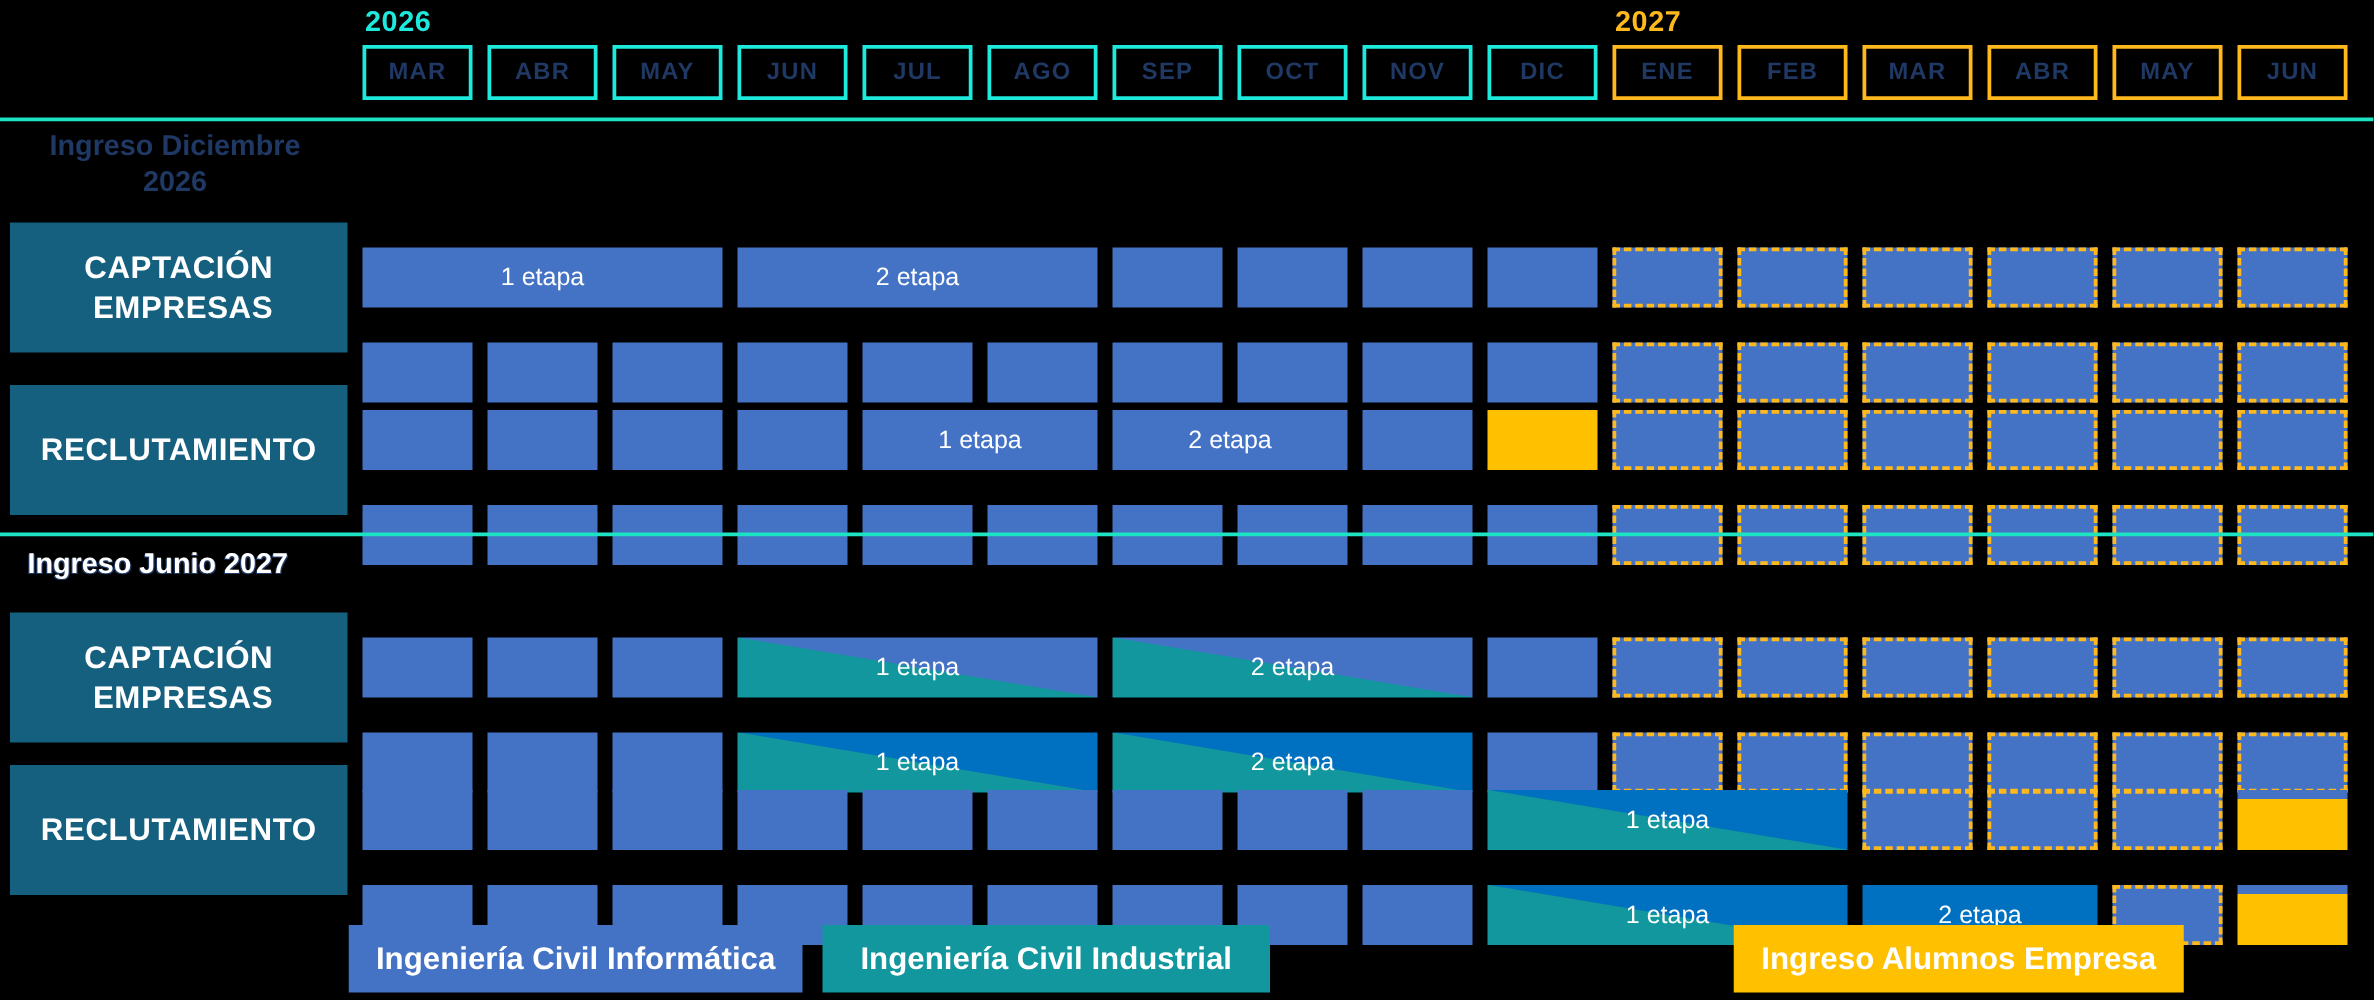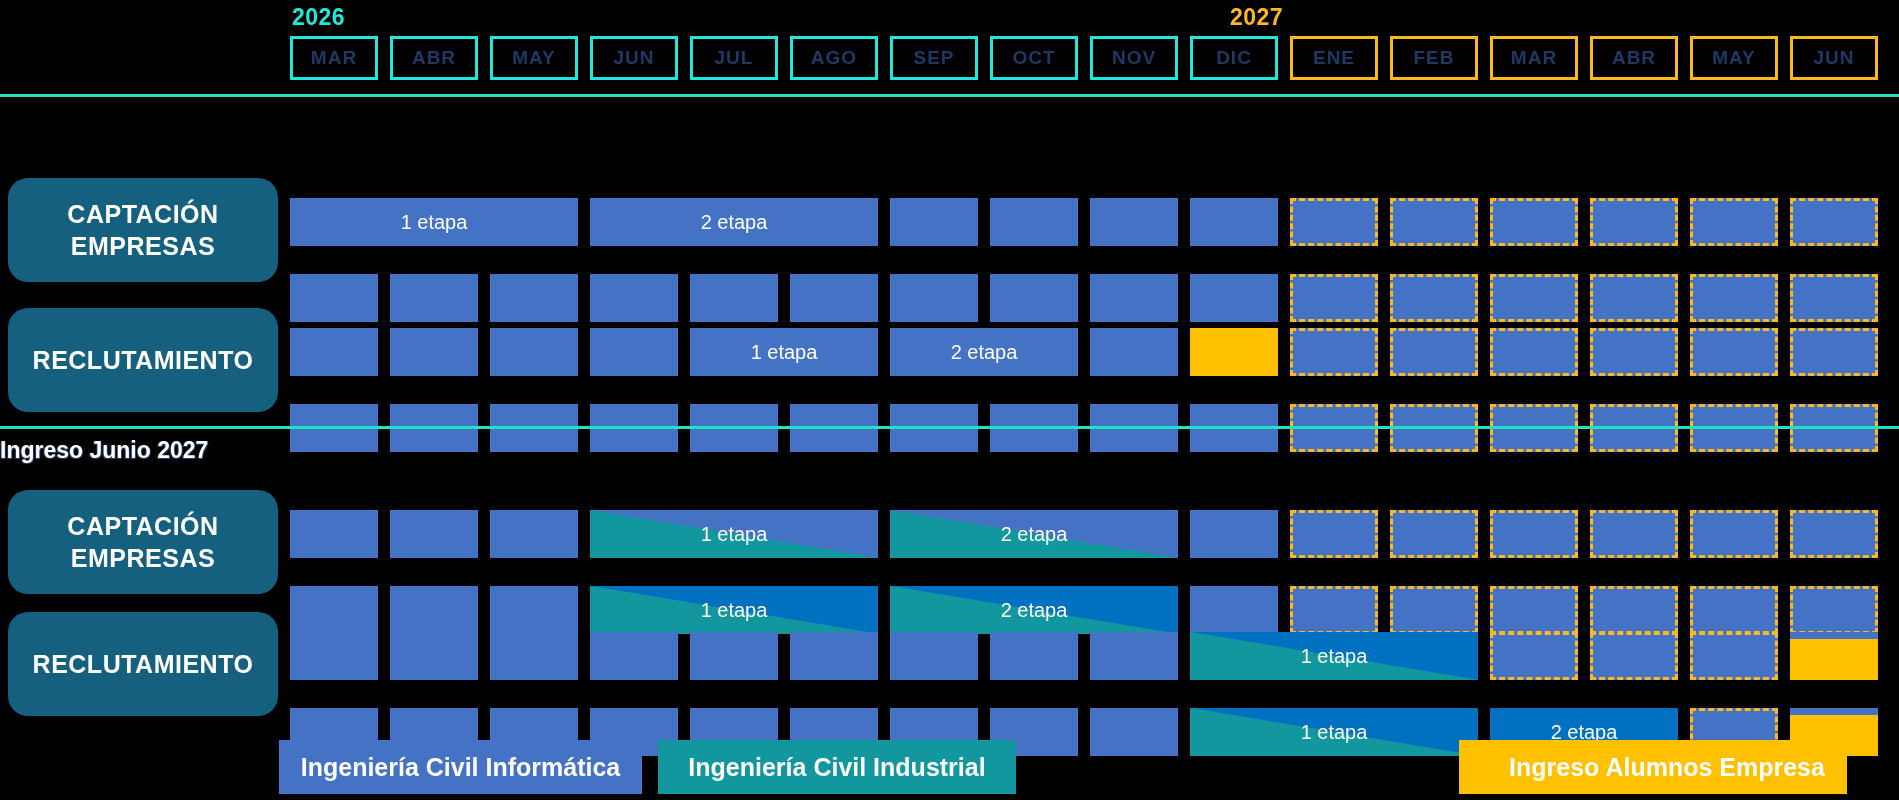--- a/index.html
+++ b/index.html
@@ -5,58 +5,58 @@
   :root{
     --background:#000000; --cyan:#1DE9DC; --divider:#1EE3C3; --orange:#FFB91D;
     --yellow:#FFC000; --cell-blue:#4472C4; --bar-dark-blue:#0070C0; --teal:#12979E;
     --label-box:#15607F; --navy-text:#1F3864; --white:#FFFFFF;
   }
   html,body{margin:0;padding:0;background:#000;}
   .canvas{position:relative;width:1899px;height:800px;background:var(--background);
     font-family:Liberation Sans, sans-serif;overflow:hidden;}
   .year-label{position:absolute;top:4px;font-size:23px;font-weight:bold;letter-spacing:.5px;}
   .year-2026{left:292px;color:var(--cyan);}
-  .year-2027{left:1230px;color:var(--orange);}
+  .year-2027{left:1292px;color:var(--orange);}
   .month-row{position:absolute;top:36px;left:290px;display:grid;
     grid-template-columns:repeat(16,88px);column-gap:12px;}
   .month-box{height:44px;border:3px solid;box-sizing:border-box;display:flex;align-items:center;
     justify-content:center;font-size:19px;font-weight:bold;color:var(--navy-text);letter-spacing:1px;}
   .month-box.y2026{border-color:var(--cyan);}
   .month-box.y2027{border-color:var(--orange);}
   .divider{position:absolute;left:0;width:1899px;height:3px;background:var(--divider);}
   .divider-1{top:94px;}
   .divider-2{top:426px;}
   .section-title{position:absolute;font-size:23px;font-weight:bold;line-height:1.25;}
   .title-navy{left:15px;top:102px;width:250px;text-align:center;color:var(--navy-text);}
-  .title-white{left:0;top:436px;color:var(--white);
+  .title-white{left:22px;top:436px;color:var(--white);
     text-shadow:1px 1px 0 var(--navy-text),-1px 1px 0 var(--navy-text);}
   .band{position:absolute;left:8px;display:flex;}
   .band-capt1{top:178px;} .band-recl1{top:308px;}
   .band-capt2{top:490px;} .band-recl2{top:612px;}
   .band-label{width:270px;margin-right:12px;height:104px;background:var(--label-box);
-    color:var(--white);display:flex;align-items:center;justify-content:center;text-align:center;
-    font-weight:bold;font-size:25px;line-height:1.3;white-space:pre-line;letter-spacing:.5px;border-radius:20px;}
+    color:var(--white);display:flex;align-items:center;justify-content:center;text-align:right;
+    font-weight:bold;font-size:25px;line-height:1.3;white-space:pre-line;letter-spacing:.5px;}
   .rows{display:flex;flex-direction:column;gap:8px;}
   .grid-row{display:grid;grid-template-columns:repeat(16,88px);column-gap:12px;grid-auto-rows:48px;margin-top:20px;}
   .c{box-sizing:border-box;display:flex;align-items:center;justify-content:center;
     font-size:20px;color:var(--white);}
   .cell{background:var(--cell-blue);}
   .bar{background:var(--cell-blue);}
   .bar-dark{background:var(--bar-dark-blue);}
   .split-light{background:linear-gradient(to bottom left,var(--cell-blue) 49.4%,var(--teal) 50.2%);}
   .split-dark{background:linear-gradient(to bottom left,var(--bar-dark-blue) 49.4%,var(--teal) 50.2%);}
   .dashed{background:var(--cell-blue);border:3px dashed var(--orange);}
   .yellow{background:var(--yellow);}
   .yellow-top{background:linear-gradient(to bottom,var(--cell-blue) 0 7px,var(--yellow) 7px);}
   .legend{position:absolute;top:740px;left:0;width:1899px;height:54px;}
   .legend-item{position:absolute;height:54px;display:flex;align-items:center;justify-content:center;
     color:var(--white);font-weight:bold;font-size:25px;}
   .legend-0{left:279px;width:363px;}
   .legend-1{left:658px;width:358px;}
-  .legend-2{left:1459px;width:360px;padding-left:28px;}
+  .legend-2{left:1387px;width:360px;}
 </style>
 </head>
 <body>
 
 <div class="canvas">
 
   <div class="year-label year-2026">2026</div>
   <div class="year-label year-2027">2027</div>
 
   <div class="month-row">
@@ -73,20 +73,21 @@
       <div class="month-box y2027">ENE</div>
       <div class="month-box y2027">FEB</div>
       <div class="month-box y2027">MAR</div>
       <div class="month-box y2027">ABR</div>
       <div class="month-box y2027">MAY</div>
       <div class="month-box y2027">JUN</div>
     </div>
 
   <div class="divider divider-1"></div>
 
+  <div class="section-title title-navy">Ingreso Diciembre 2026</div>
 
   <div class="band band-capt1">
     <div class="band-label">CAPTACIÓN
 EMPRESAS</div>
     <div class="rows">
       <div class="grid-row">
           <div class="c bar" style="grid-column: span 3;">1 etapa</div>
           <div class="c bar" style="grid-column: span 3;">2 etapa</div>
           <div class="c cell"></div>
           <div class="c cell"></div>

